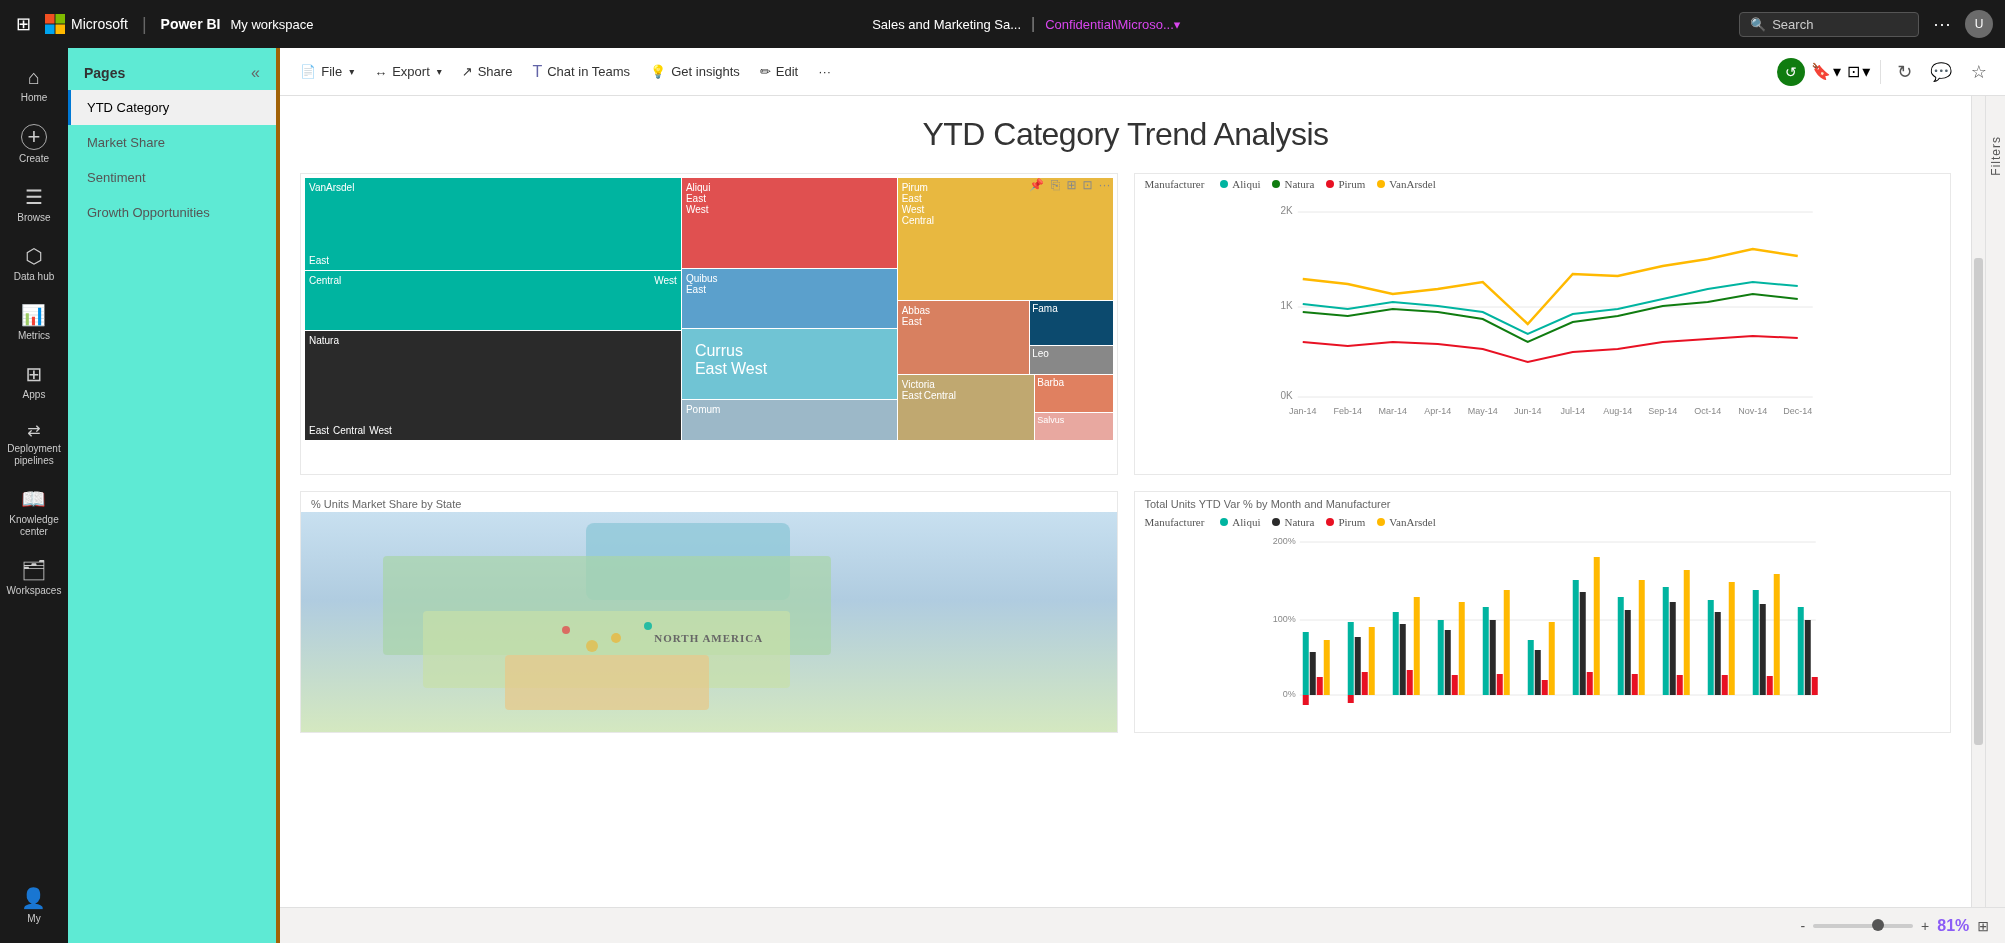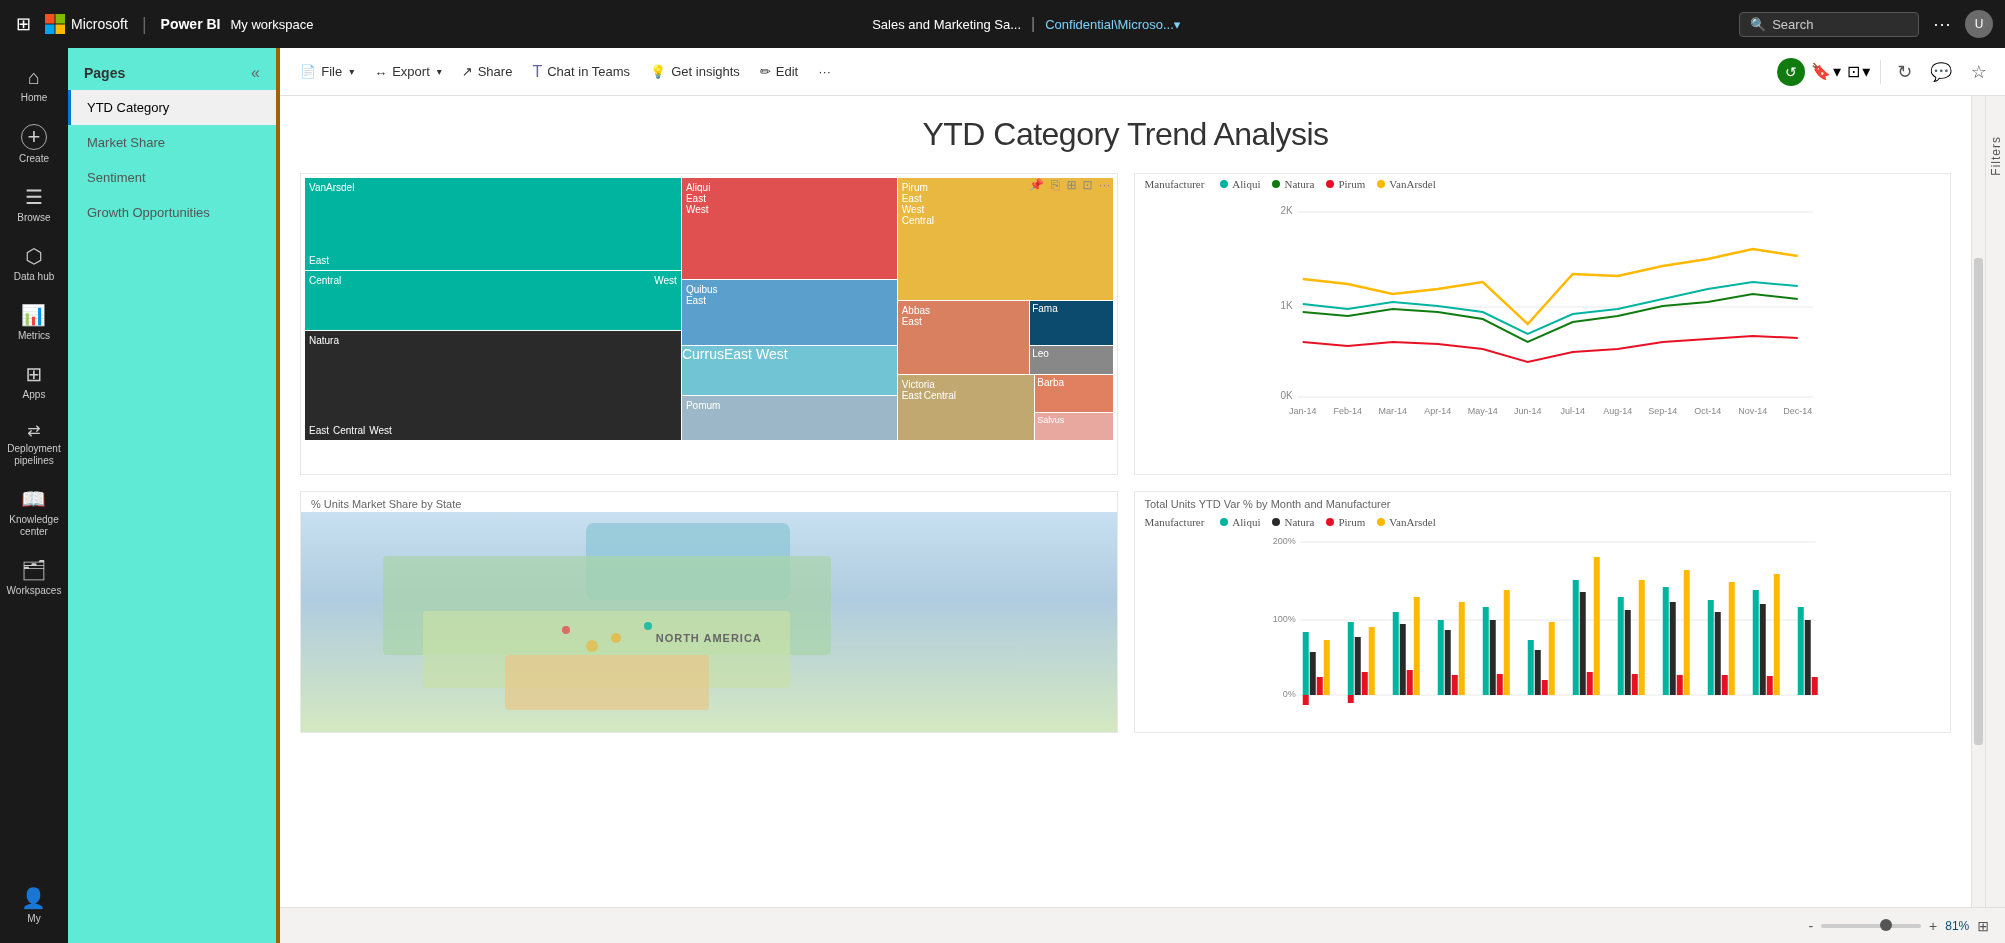--- a/index.html
+++ b/index.html
@@ -18,21 +18,21 @@
     .topbar-grid { color: #fff; font-size: 18px; cursor: pointer; padding: 4px; }
     .topbar-logo { display: flex; align-items: center; gap: 6px; }
     .ms-logo { width: 20px; height: 20px; }
     .topbar-brand { color: #fff; font-size: 14px; font-weight: 400; }
     .topbar-divider { color: #666; font-size: 18px; margin: 0 4px; }
     .topbar-powerbi { color: #fff; font-size: 14px; font-weight: 600; }
     .topbar-workspace { color: #fff; font-size: 13px; }
     .topbar-center { flex: 1; display: flex; align-items: center; justify-content: center; gap: 10px; }
     .topbar-title { color: #fff; font-size: 13px; }
     .topbar-sep { color: #888; }
-    .topbar-confidential { color: #7dd3fc; font-size: 13px; display: flex; align-items: flex-start; cursor: pointer; }
+    .topbar-confidential { color: #d946ef; font-size: 13px; display: flex; align-items: flex-start; cursor: pointer; }
     .topbar-right { display: flex; align-items: center; gap: 10px; }
     .search-box {
       display: flex; align-items: center; gap: 6px;
       background: #2d2d2d; border: 1px solid #555; border-radius: 4px;
       padding: 4px 10px; color: #ccc; font-size: 13px; cursor: pointer; width: 180px;
     }
     .topbar-more { color: #fff; font-size: 18px; cursor: pointer; padding: 4px; }
     .topbar-avatar { width: 28px; height: 28px; border-radius: 50%; background: #6b6b6b; display: flex; align-items: center; justify-content: center; color: #fff; font-size: 12px; cursor: pointer; }
 
     
@@ -130,42 +130,42 @@
 
     
     .line-chart-container { padding: 4px 10px; height: 300px; }
     .chart-legend { display: flex; gap: 12px; align-items: center; font-size: 11px; color: #555; margin-bottom: 4px; flex-wrap: wrap; font-family: Liberation Serif, serif; }
     .legend-item { display: flex; align-items: center; gap: 4px; }
     .legend-dot { width: 8px; height: 8px; border-radius: 50%; }
     .legend-label-title { font-size: 11px; font-weight: 500; color: #555; margin-right: 4px; }
 
     
     .map-container { height: 180px; background: #b8d4e8; position: relative; overflow: hidden; }
-    .map-bg { width: 100%; height: 100%; object-fit: cover; background: linear-gradient(180deg, #c8e0f0 0%, #b0cce0 40%, #d4e8c0 100%); position: relative; }
+    .map-bg { width: 100%; height: 100%; object-fit: cover; background: linear-gradient(180deg, #c8e0f0 0%, #b0cce0 40%, #d4e8c0 100%); position: relative; font-family: Liberation Serif, serif; }
     .map-label { position: absolute; bottom: 40%; left: 50%; transform: translateX(-50%); font-size: 11px; font-weight: 600; color: #666; letter-spacing: 1px; }
     .map-greenland { position: absolute; top: 5%; left: 35%; width: 25%; height: 35%; background: #90c8d8; border-radius: 8px; opacity: 0.8; }
     .map-canada { position: absolute; top: 20%; left: 10%; width: 55%; height: 45%; background: #a8d4a8; border-radius: 4px; opacity: 0.7; }
     .map-us { position: absolute; top: 45%; left: 15%; width: 45%; height: 35%; background: #c8e0a8; border-radius: 4px; opacity: 0.7; }
     .map-mexico { position: absolute; top: 65%; left: 25%; width: 25%; height: 25%; background: #e8c888; border-radius: 4px; opacity: 0.7; }
 
     
     .bar-chart-container { padding: 4px 10px; height: 180px; }
 
     
     .report-bottom-bar {
       height: 36px; background: #f3f2f1; border-top: 1px solid #e0e0e0;
       display: flex; align-items: center; padding: 0 16px; gap: 10px;
       flex-shrink: 0;
     }
     .zoom-slider { display: flex; align-items: center; gap: 8px; margin-left: auto; }
     .zoom-minus { cursor: pointer; font-size: 14px; color: #555; }
     .zoom-plus { cursor: pointer; font-size: 14px; color: #555; }
     .slider-track { width: 100px; height: 4px; background: #ccc; border-radius: 2px; position: relative; }
     .slider-thumb { position: absolute; top: -5px; left: 65%; width: 12px; height: 12px; border-radius: 50%; background: #555; cursor: pointer; transform: translateX(-50%); }
-    .zoom-pct { font-size: 12px; color: #0c4a6e; }
+    .zoom-pct { font-size: 16px; color: #8b5cf6; font-weight: bold; }
     .fit-icon { font-size: 14px; color: #555; cursor: pointer; }
 
     
     .filters-panel {
       width: 20px; background: #f3f2f1; border-left: 1px solid #e0e0e0;
       display: flex; flex-direction: column; align-items: center;
       padding-top: 40px; flex-shrink: 0;
     }
     .filters-text {
       writing-mode: vertical-rl; transform: rotate(180deg);
@@ -365,21 +365,21 @@
                 <div style="display:flex;flex-direction:column;gap:1px;flex:1.6;">
                   <div style="background:#e05050;flex:1.3;padding:4px;font-size:10px;color:#fff;display:flex;flex-direction:column;cursor:pointer;">
                     <span>Aliqui</span>
                     <span>East</span>
                     <span>West</span>
                   </div>
                   <div style="background:#5ba0cc;flex:0.8;padding:4px;font-size:10px;color:#fff;display:flex;flex-direction:column;cursor:pointer;">
                     <span>Quibus</span>
                     <span>East</span>
                   </div>
-                  <div style="background:#70c4d4;flex:0.7;padding:0;font-size:14px;color:#fff;display:flex;flex-direction:row;cursor:pointer;">
+                  <div style="background:#70c4d4;flex:0.7;padding:13px;font-size:16px;color:#fff;display:flex;flex-direction:column;cursor:pointer;">
                     <span>Currus</span>
                     <div style="display:flex;gap:4px;">
                         <span>East</span>
                         <span>West</span>
                       </div>
                   </div>
                   <div style="background:#9cb8c8;flex:0.5;padding:4px;font-size:10px;color:#fff;cursor:pointer;">Pomum</div>
                 </div>
 
                 <div style="display:flex;flex-direction:column;gap:1px;flex:1.6;">

